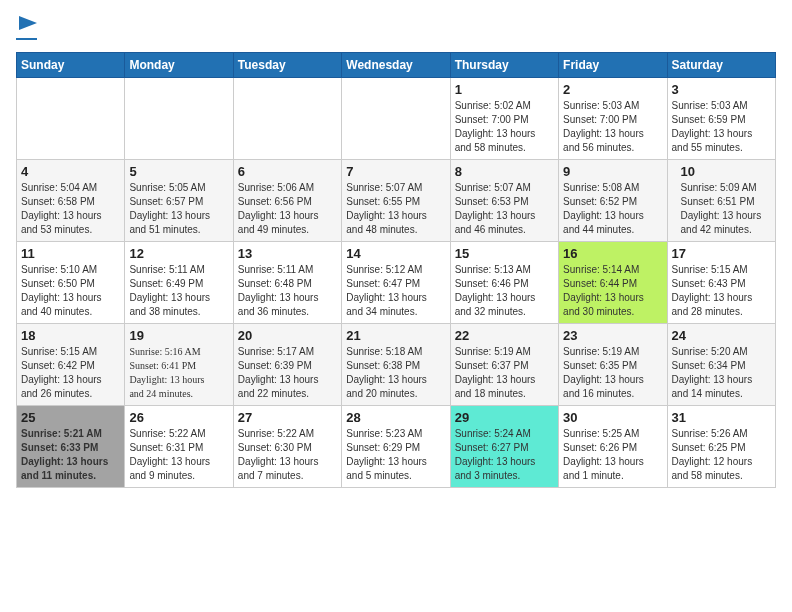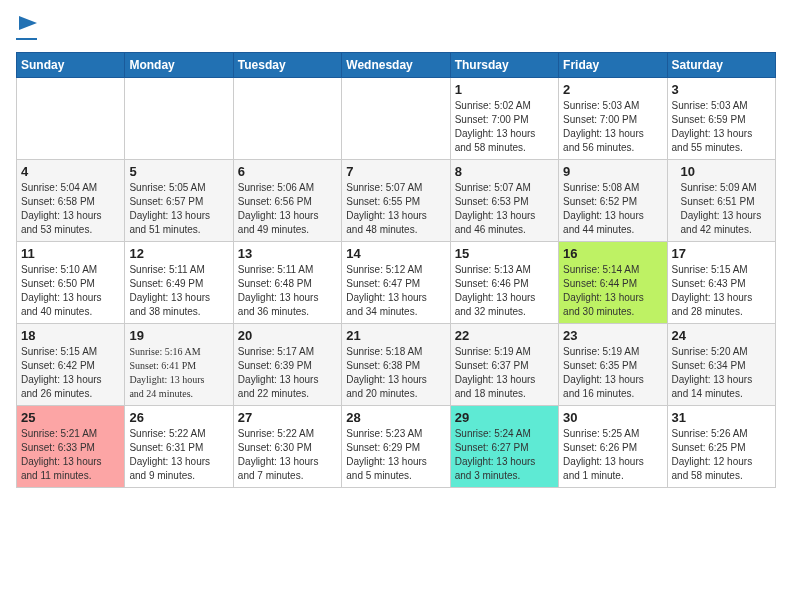--- a/index.html
+++ b/index.html
@@ -293,23 +293,23 @@
         </td>
         <td style="background: rgb(245, 245, 245);">
           <div class="day-num">24</div>
           <div class="day-info" style="white-space: pre-line;">Sunrise: 5:20 AM
 Sunset: 6:34 PM
 Daylight: 13 hours
 and 14 minutes.</div>
         </td>
       </tr>
       <tr>
-        <td style="background: #fca5a5;">
+        <td style="background: #a3a3a3;">
           <div class="day-num">25</div>
-          <div class="day-info" style="white-space: pre-line;">Sunrise: 5:21 AM
+          <div class="day-info" style="white-space: pre-line; font-weight: bold;">Sunrise: 5:21 AM
 Sunset: 6:33 PM
 Daylight: 13 hours
 and 11 minutes.</div>
         </td>
         <td style="background: rgb(255, 255, 255);">
           <div class="day-num">26</div>
           <div class="day-info" style="white-space: pre-line;">Sunrise: 5:22 AM
 Sunset: 6:31 PM
 Daylight: 13 hours
 and 9 minutes.</div>

